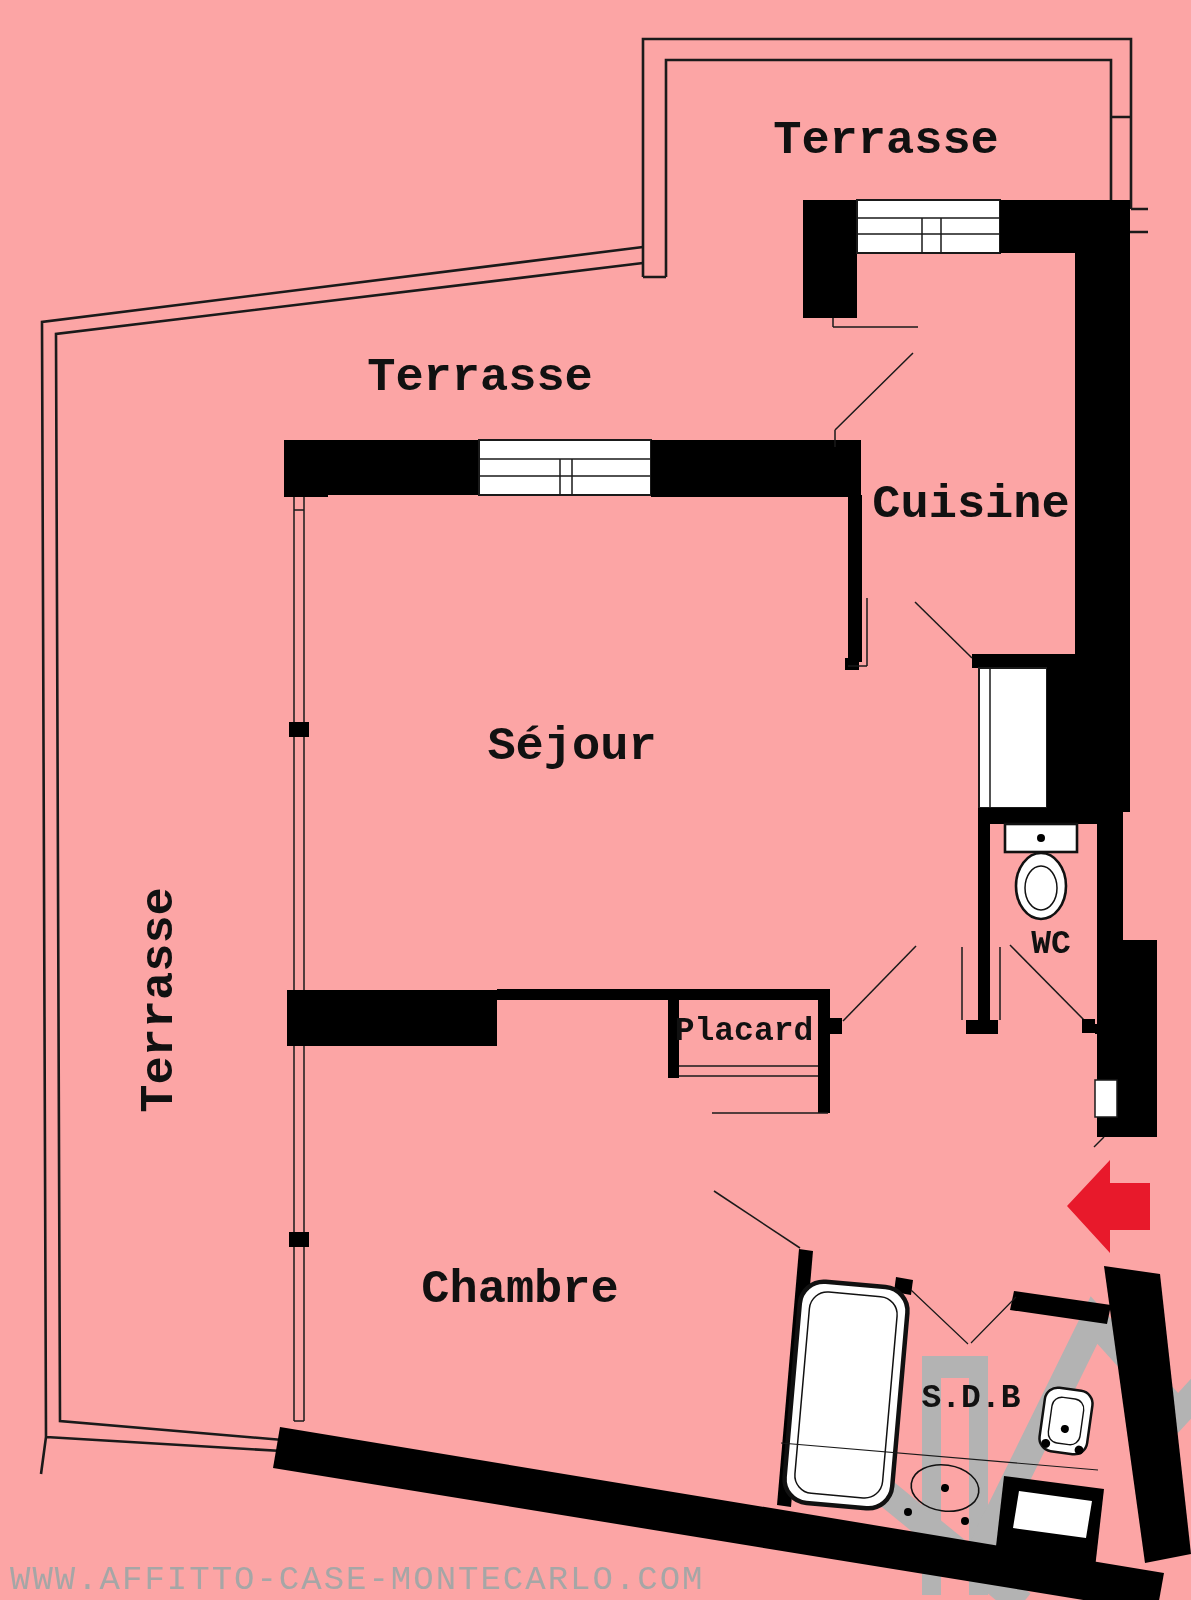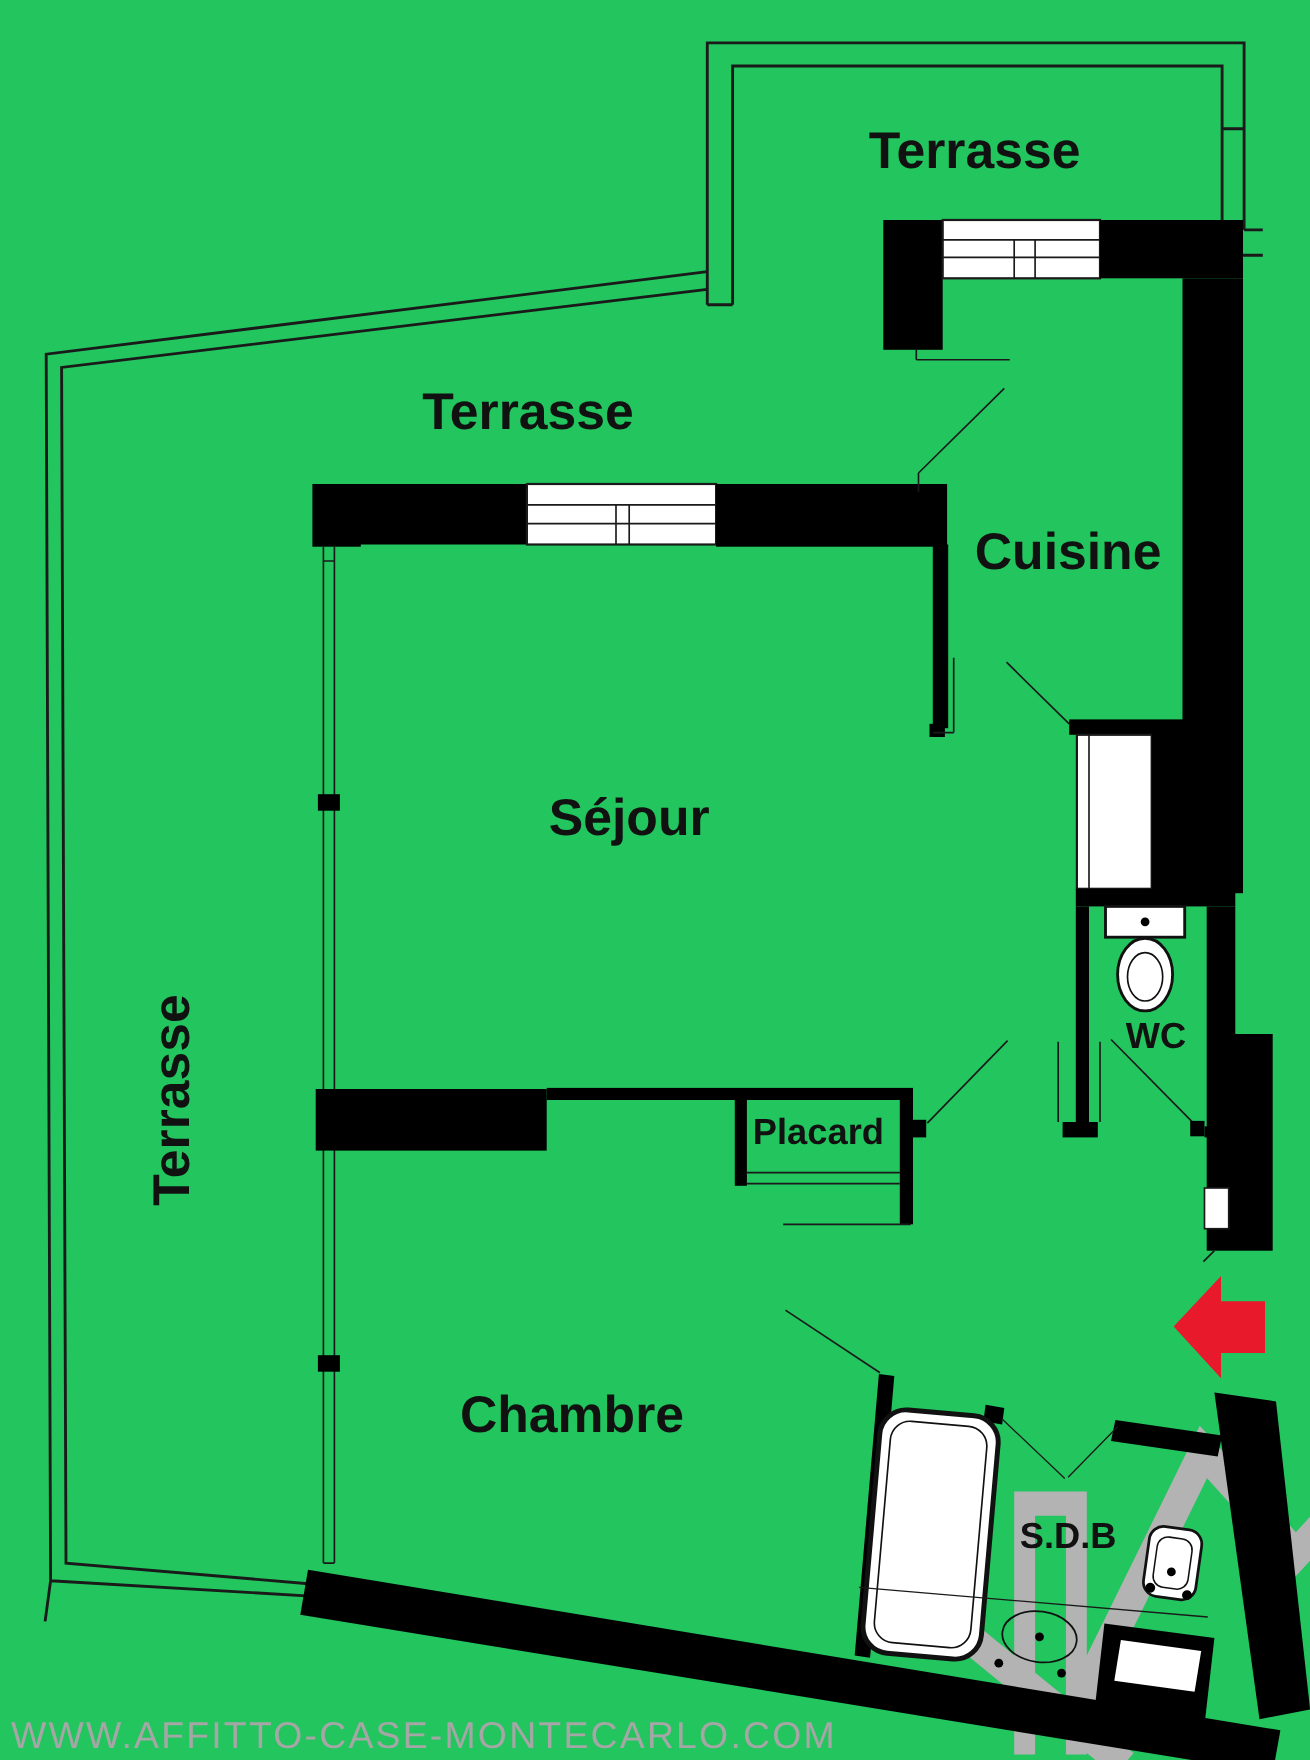--- a/index.html
+++ b/index.html
@@ -1,17 +1,17 @@
 <!DOCTYPE html>
 <html><head>
 <meta charset="utf-8">
 <style>
   html,body{margin:0;padding:0;background:#fff;}
-  #plan-wrap{position:relative;width:1191px;height:1600px;background:#22c55e;overflow:hidden;
-             font-family:Liberation Sans, sans-serif;}
+  #plan-wrap{position:relative;width:1191px;height:1600px;background:#fca5a5;overflow:hidden;
+             font-family:Liberation Mono, monospace;}
   svg{position:absolute;left:0;top:0;}
   .thin   {stroke:#1a1a1a;stroke-width:2.6;fill:none;}
   .hair   {stroke:#1a1a1a;stroke-width:1.5;fill:none;}
   .hair2  {stroke:#1a1a1a;stroke-width:1.2;fill:none;}
   .wall   {fill:#000000;stroke:none;}
   .winbox {fill:#ffffff;stroke:#1a1a1a;stroke-width:2;}
   .fix    {fill:#ffffff;stroke:#111111;stroke-width:2.6;}
   .fixin  {fill:none;stroke:#111111;stroke-width:1.5;}
   .dot    {fill:#000000;stroke:none;}
   .gray-stroke{fill:none;stroke-width:27;stroke-linecap:butt;}

